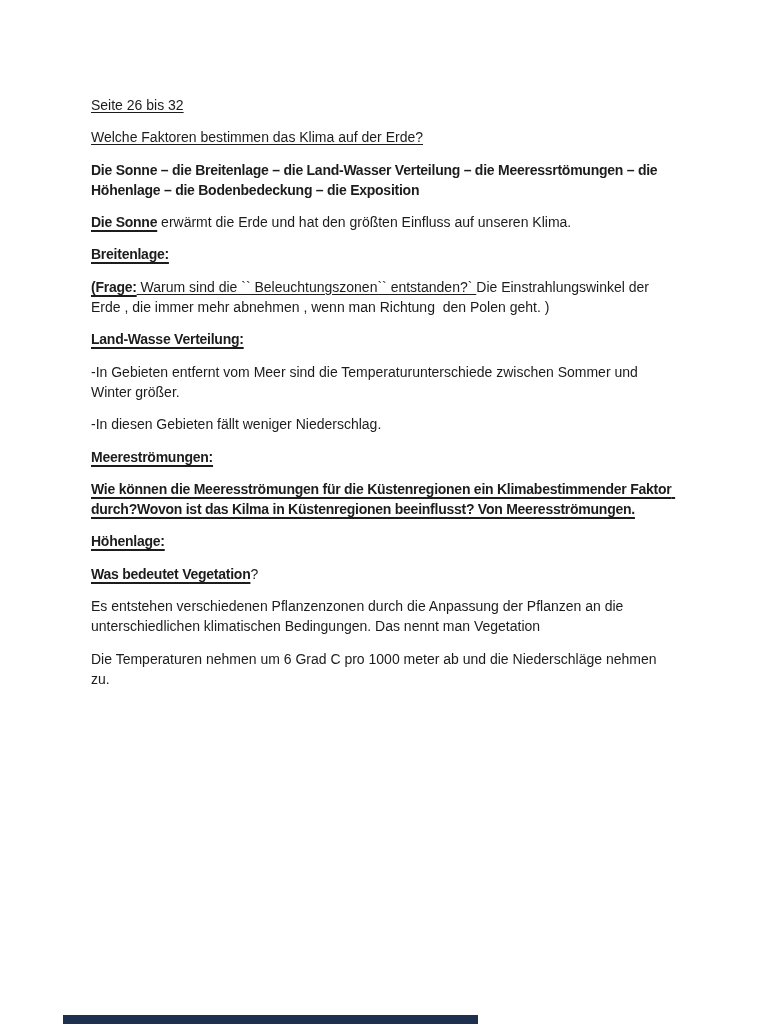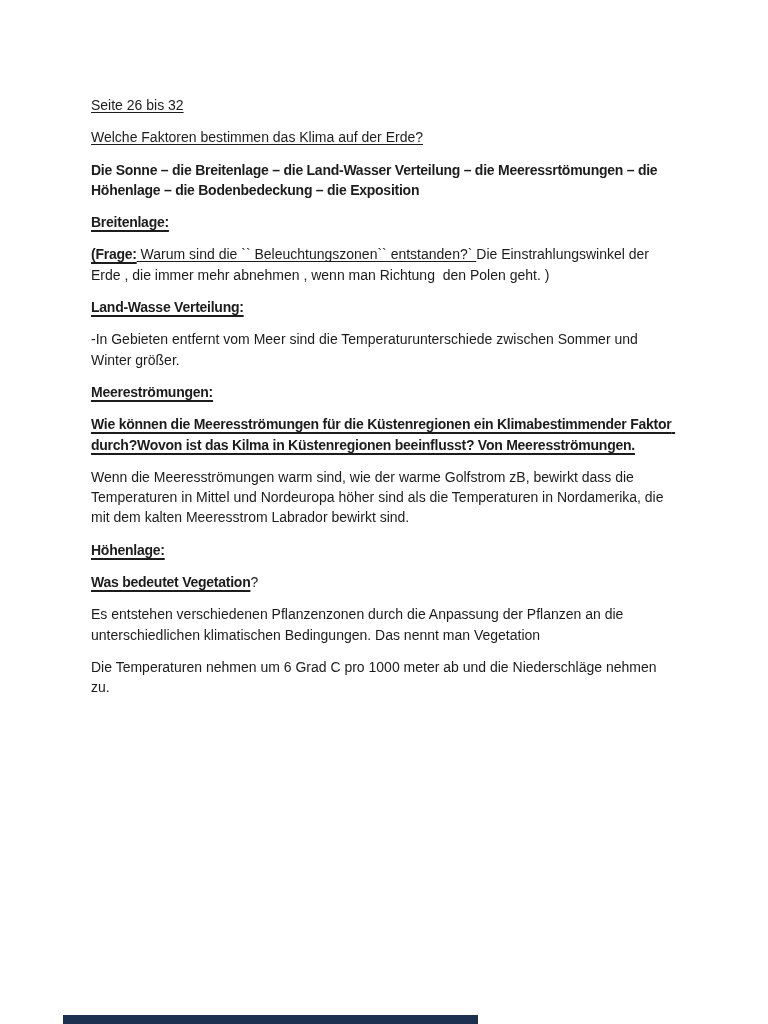--- a/index.html
+++ b/index.html
@@ -43,37 +43,38 @@
 
 <div class="page">
   <div class="content">
 
     <p><span class="u">Seite 26 bis 32</span></p>
 
     <p><span class="u">Welche Faktoren bestimmen das Klima auf der Erde?</span></p>
 
     <p class="b">Die Sonne – die Breitenlage – die Land-Wasser Verteilung – die Meeressrtömungen – die Höhenlage – die Bodenbedeckung – die Exposition</p>
 
+    <p><span class="b hu">Die Sonne</span><span> erwärmt die Erde und hat den größten Einfluss auf unseren Klima.</span></p>
 
     <p><span class="b hu">Breitenlage:</span></p>
 
 
     <p><span class="b hu">(Frage:</span><span class="u"> Warum sind die `` Beleuchtungszonen`` entstanden?` </span><span>Die Einstrahlungswinkel der Erde , die immer mehr abnehmen , wenn man Richtung  den Polen geht. )</span></p>
 
     <p><span class="b hu">Land-Wasse Verteilung:</span></p>
 
     <p>-In Gebieten entfernt vom Meer sind die Temperaturunterschiede zwischen Sommer und Winter größer.</p>
 
+    <p>-In diesen Gebieten fällt weniger Niederschlag.</p>
 
 
     <p><span class="b hu">Meereströmungen:</span></p>
 
     <p><span class="b hu">Wie können die Meeresströmungen für die Küstenregionen ein Klimabestimmender Faktor durch?Wovon ist das Kilma in Küstenregionen beeinflusst? Von Meeresströmungen.</span></p>
 
-    <p>Wenn die Meeresströmungen warm sind, wie der warme Golfstrom zB, bewirkt dass die Temperaturen in Mittel und Nordeuropa höher sind als die Temperaturen in Nordamerika, die mit dem kalten Meeresstrom Labrador bewirkt sind.</p>
 
     <p><span class="b hu">Höhenlage:</span></p>
 
 
     <p><span class="b hu">Was bedeutet Vegetation</span><span>?</span></p>
 
     <p>Es entstehen verschiedenen Pflanzenzonen durch die Anpassung der Pflanzen an die unterschiedlichen klimatischen Bedingungen. Das nennt man Vegetation</p>
 
     <p>Die Temperaturen nehmen um 6 Grad C pro 1000 meter ab und die Niederschläge nehmen zu.</p>
 

